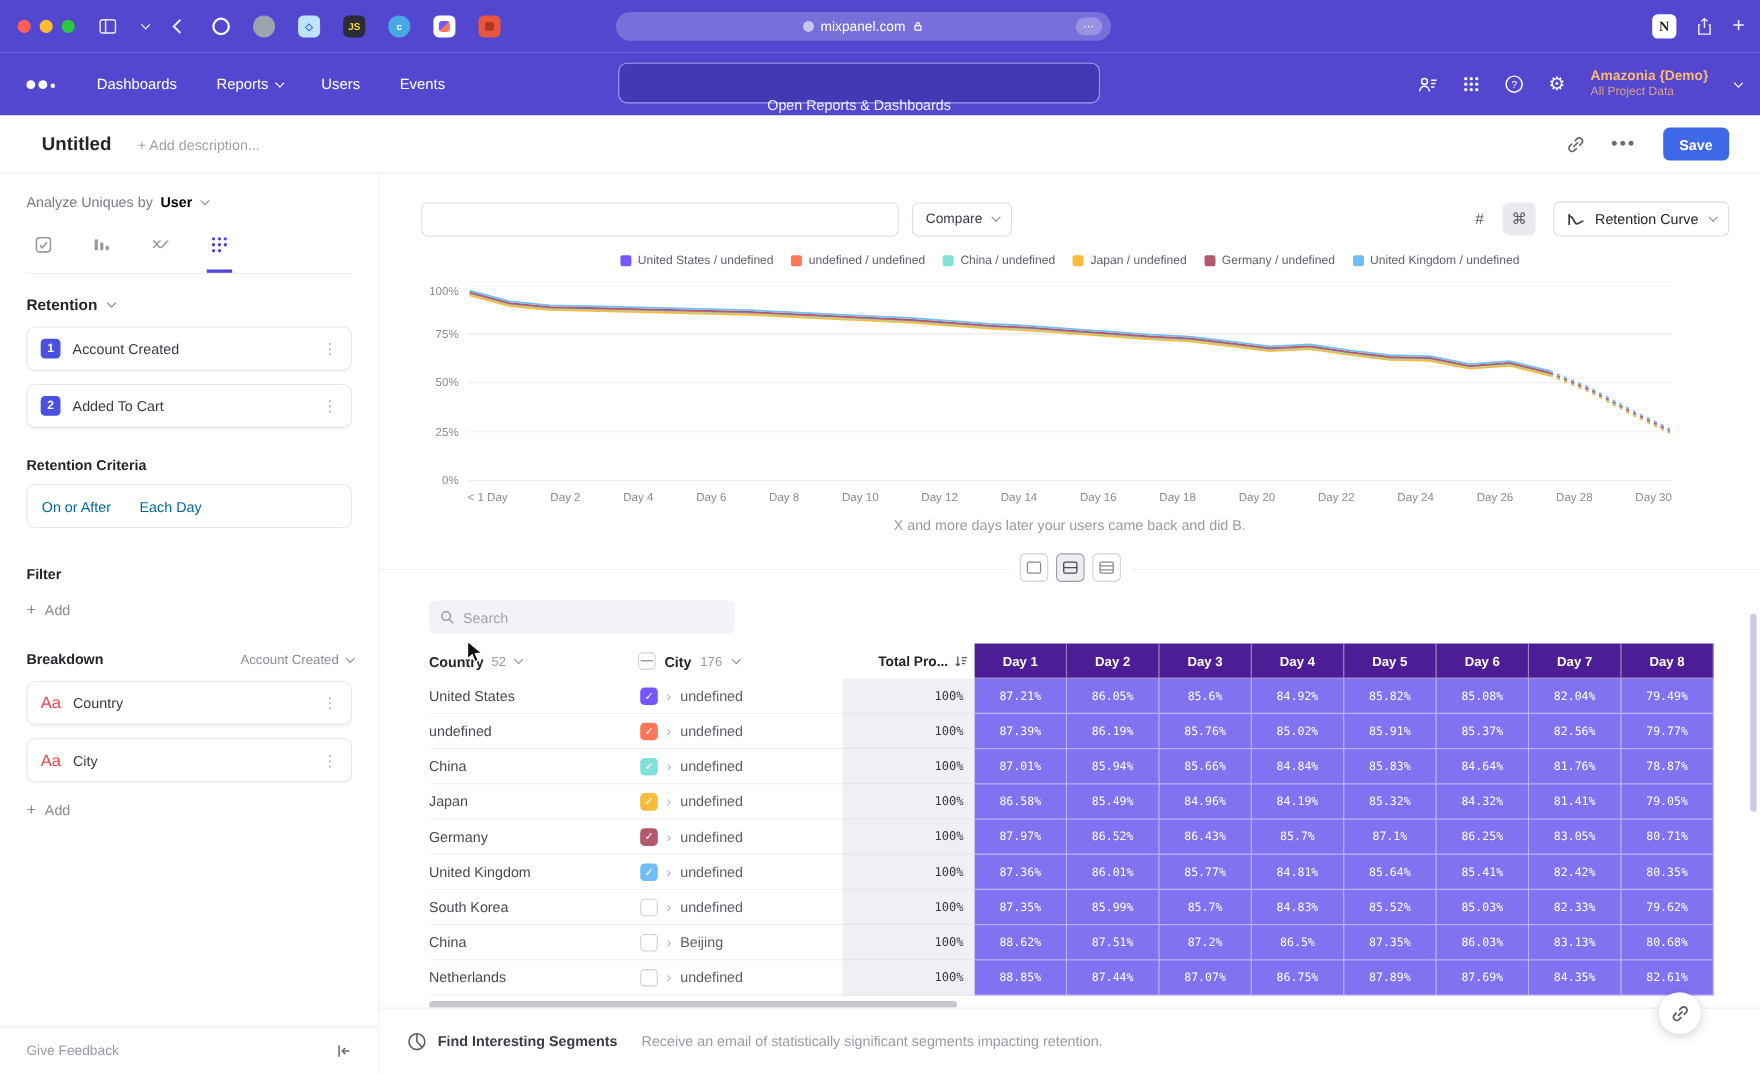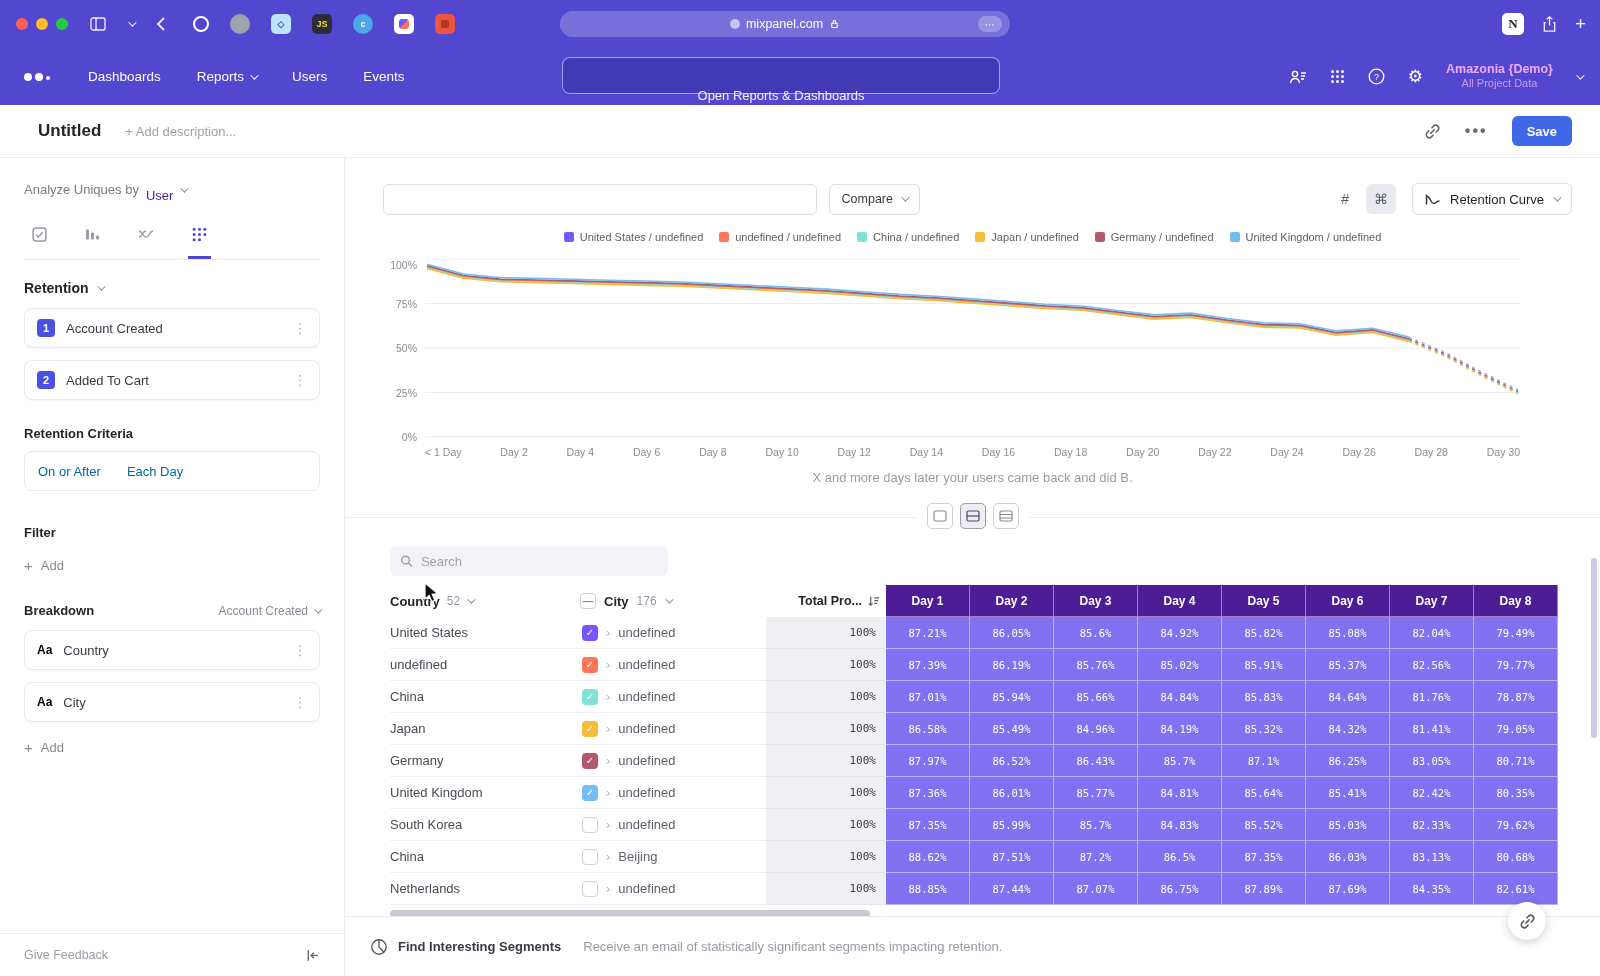--- a/index.html
+++ b/index.html
@@ -28,59 +28,59 @@
   .logo { display:flex; align-items:flex-end; gap:3px; margin-left:24px; }
   .logo i { background:#fff; border-radius:50%; display:block; }
   .nav-menu { display:flex; align-items:center; gap:36px; margin-left:38px; }
   .nav-item { color:#fff; font-size:13.5px; display:flex; align-items:center; gap:6px; cursor:pointer; }
   .nav-search { position:absolute; left:562px; top:9px; width:438px; height:37px; border-radius:8px;
     background:rgba(30,20,110,.28); border:1px solid rgba(170,180,255,.85); display:flex; align-items:center; padding:12px 12px; gap:18px;flex-direction:column; }
   .nav-search .ph { color:rgba(255,255,255,.92); font-size:13px; }
   .nav-search .sc { margin-left:auto; color:rgba(255,255,255,.6); font-size:12px; }
   .nav-right { position:absolute; right:18px; top:0; height:57px; display:flex; align-items:center; gap:23px; }
   .nav-ic { color:#fff; display:flex; align-items:center; cursor:pointer; }
-  .proj { text-align:center; color:#f0abfc; line-height:1.25; cursor:pointer; }
+  .proj { text-align:left; color:#fdba74; line-height:1.25; cursor:pointer; }
   .proj .p1 { font-size:12.5px; font-weight:700; }
   .proj .p2 { font-size:11px; opacity:.78; }
   .chev { display:inline-block; width:6px; height:6px; border:solid #8a8a94; border-width:0 1.5px 1.5px 0; transform:rotate(45deg) translateY(-2px); }
   .chev.white { border-color:#fff; }
 
   
   .rheader { position:absolute; top:105px; left:0; right:0; height:53px; background:#fff; border-bottom:1px solid #ededf1;
     display:flex; align-items:center; }
   .rtitle { font-size:17px; font-weight:700; color:#24242b; margin-left:38px; }
   .rdesc { font-size:13px; color:#a0a0aa; margin-left:24px; }
   .rh-right { margin-left:auto; display:flex; align-items:center; gap:24px; margin-right:28px; }
   .icon-plain { color:#6a6a74; display:flex; align-items:center; cursor:pointer; }
   .save-btn { height:30px; padding:0 15px; background:#3f68e8; color:#fff; font-size:13px; font-weight:600;
     border:none; border-radius:6px; display:flex; align-items:center; cursor:pointer; }
 
   
   .sidebar { position:absolute; top:158px; left:0; width:345px; bottom:0; background:#fff; border-right:1px solid #ededf1; }
   .sb-inner { padding:18px 24px 0 24px; }
   .analyze-row { display:flex; align-items:center; gap:7px; font-size:13px; color:#7a7a84; }
-  .analyze-row b { color:#4c1d95; font-weight:400;margin-top:12px; }
+  .analyze-row b { color:#000000; font-weight:700; }
   .sb-tabs { display:flex; gap:30px; margin-top:18px; border-bottom:1px solid #ececf1; padding:0 4px; }
   .sb-tab { padding:6px 4px 10px 4px; border-bottom:3px solid transparent; color:#9a9aa4; cursor:pointer; }
   .sb-tab.active { color:#4f44e0; border-bottom-color:#4f44e0; }
   .sec-title { font-size:14px; font-weight:700; color:#24242b; display:flex; align-items:center; gap:8px; margin-top:20px; }
   .step-card { margin-top:12px; height:40px; border:1px solid #e7e7ee; border-radius:8px; background:#fff;
     box-shadow:0 1px 2px rgba(30,30,60,.04); display:flex; align-items:center; padding:0 12px; gap:11px; cursor:pointer; }
   .step-num { width:18px; height:18px; border-radius:4px; background:#4a51e0; color:#fff; font-size:11px; font-weight:700;
     display:flex; align-items:center; justify-content:center; }
   .step-label { font-size:13px; color:#3a3a44; }
   .kebab { margin-left:auto; color:#b2b2bc; font-size:14px; cursor:pointer; }
   .sub-title { font-size:13px; font-weight:700; color:#24242b; margin-top:26px; }
   .criteria-card { margin-top:10px; height:40px; border:1px solid #e7e7ee; border-radius:8px; display:flex; align-items:center;
     padding:0 13px; gap:26px; font-size:13px; color:#0369a1; cursor:pointer; }
   .add-link { display:flex; align-items:center; gap:8px; color:#8a8a94; font-size:13px; margin-top:18px; cursor:pointer; }
   .add-link .plus { font-size:15px; line-height:1; }
   .bd-head { display:flex; align-items:center; margin-top:30px; }
   .bd-scope { margin-left:auto; font-size:12px; color:#8a8a94; display:flex; gap:6px; align-items:center; cursor:pointer; }
-  .aa { color:#000000; font-size:12px; font-weight:700; }
+  .aa { color:#ef4444; font-size:15px; font-weight:400; }
   .sb-footer { position:absolute; bottom:0; left:0; right:0; height:43px; border-top:1px solid #ededf1;
     display:flex; align-items:center; padding:0 24px; }
   .feedback { color:#9a9aa4; font-size:12.5px; cursor:pointer; }
   .collapse { margin-left:auto; color:#6a6a74; cursor:pointer; display:flex; }
 
   
   .main { position:absolute; top:158px; left:345px; right:0; bottom:0; background:#fff; }
   .toolbar { position:absolute; top:25px; left:38px; right:28px; height:32px; display:flex; align-items:center; }
   .seg { display:flex; height:31px; border:1px solid #dcdce3; border-radius:6px; overflow:hidden; background:#fff; }
   .seg-item { padding:0 11px; line-height:29px; font-size:12.5px; color:#8a8a94; border-left:1px solid #ececf1; cursor:pointer;

